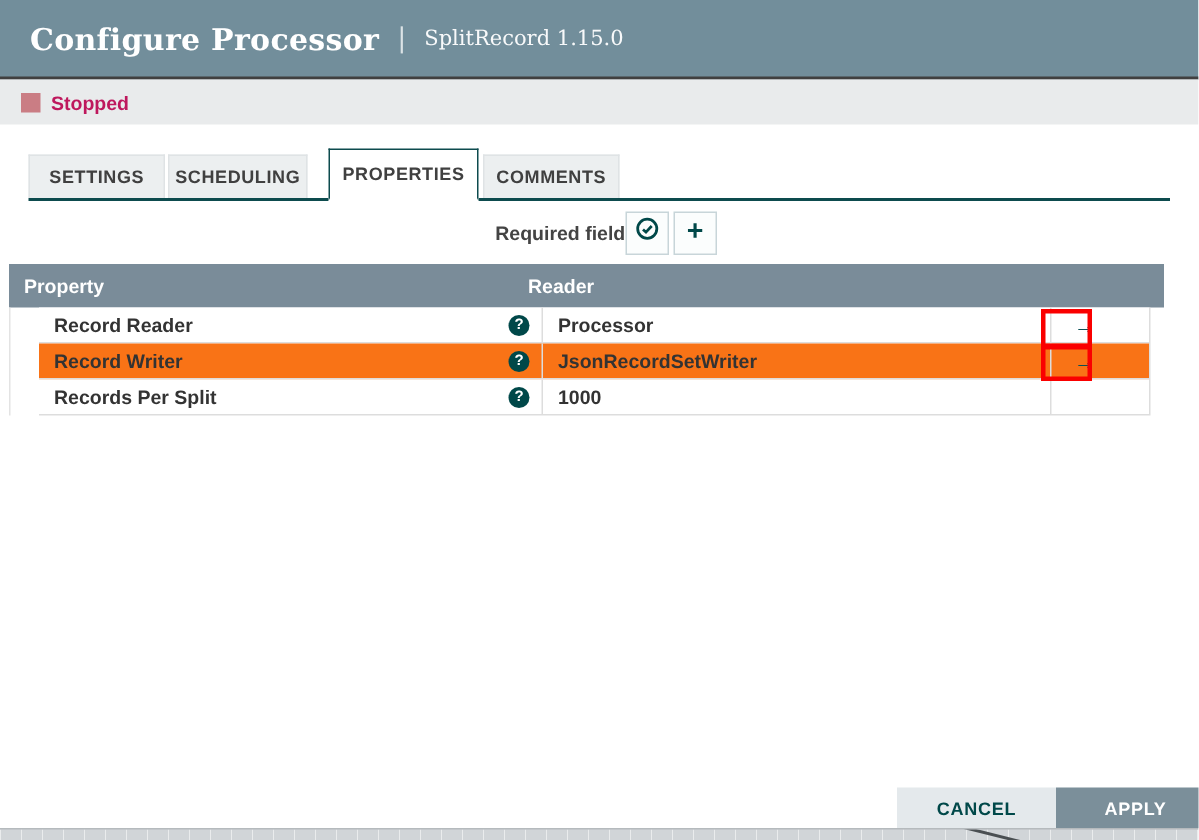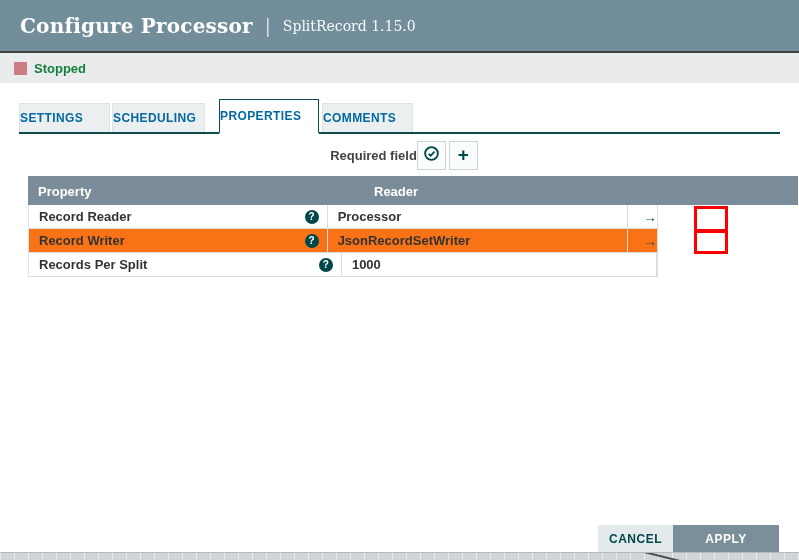--- a/index.html
+++ b/index.html
@@ -50,21 +50,21 @@
   }
   .status-swatch {
     width:13px; height:13px;
     background:#ca7d84;
     display:inline-block;
     margin-right:7px;
   }
   .status-label {
     font-size:13px;
     font-weight:700;
-    color:#15803d;
+    color:#be185d;
   }
 
   
   .tab-bar {
     margin:16px 19px 0 19px;
     width:761px;
     height:35px;
     display:flex;
     align-items:flex-end;
     position:relative;
@@ -77,25 +77,25 @@
     z-index:0;
   }
   .tab {
     height:29px;
     width:91px;
     background:#eceff0;
     border:1px solid #dfe3e5;
     border-bottom:none;
     display:flex;
     align-items:center;
-    justify-content:flex-start;
+    justify-content:center;
     font-size:12px;
     font-weight:600;
     letter-spacing:0.4px;
-    color:#0369a1;
+    color:#404040;
     margin-bottom:2px;
     margin-right:2px;
     position:relative;
     z-index:1;
     cursor:pointer;
   }
   .tab.t-scheduling { width:93px; }
   .tab.active {
     height:35px;
     width:100px;
@@ -135,38 +135,39 @@
   }
   .plus-glyph {
     font-size:19px;
     font-weight:900;
     color:#004849;
     line-height:1;
     margin-top:-2px;
   }
 
   
-  .prop-table { margin-left:28px; width:770px; }
+  .prop-table { margin-left:6px; width:770px; }
   .prop-header {
     display:flex;
     height:29px;
     background:#7a8c99;
     align-items:center;
   }
   .prop-header .col-property { width:336px; padding-left:10px; }
   .prop-header .col-value { flex:1; padding-left:10px; }
   .prop-header span {
     color:#ffffff;
     font-size:13px;
     font-weight:700;
   }
   .prop-body {
-    width:630px;
+    width:761px;
     border-left:1px solid #e3e3e3;
     border-right:1px solid #dddddd;
+    padding-left:19px;
   }
   .prop-row {
     display:flex;
     height:24px;
     border-bottom:1px solid #dddddd;
     background:#ffffff;
     align-items:stretch;
   }
   .prop-row.alt { background:#f97316; }
   .cell-property {
@@ -234,21 +235,21 @@
   .btn {
     height:27px;
     display:flex;
     align-items:center;
     justify-content:center;
     font-size:12px;
     font-weight:700;
     letter-spacing:0.5px;
     cursor:pointer;
   }
-  .btn-cancel { width:75px; background:#e4e9ec; color:#004849; }
+  .btn-cancel { width:106px; background:#e4e9ec; color:#004849; }
   .btn-apply  { width:106px; background:#7b8f9a; color:#ffffff; }
 
   
   .canvas-strip {
     position:absolute;
     left:0; top:552px;
     width:799px; height:8px;
     background:#d1d5d8;
     background-image:repeating-linear-gradient(90deg, rgba(255,255,255,0.55) 0 1px, transparent 1px 14px);
     border-top:1px solid #b5babd;

